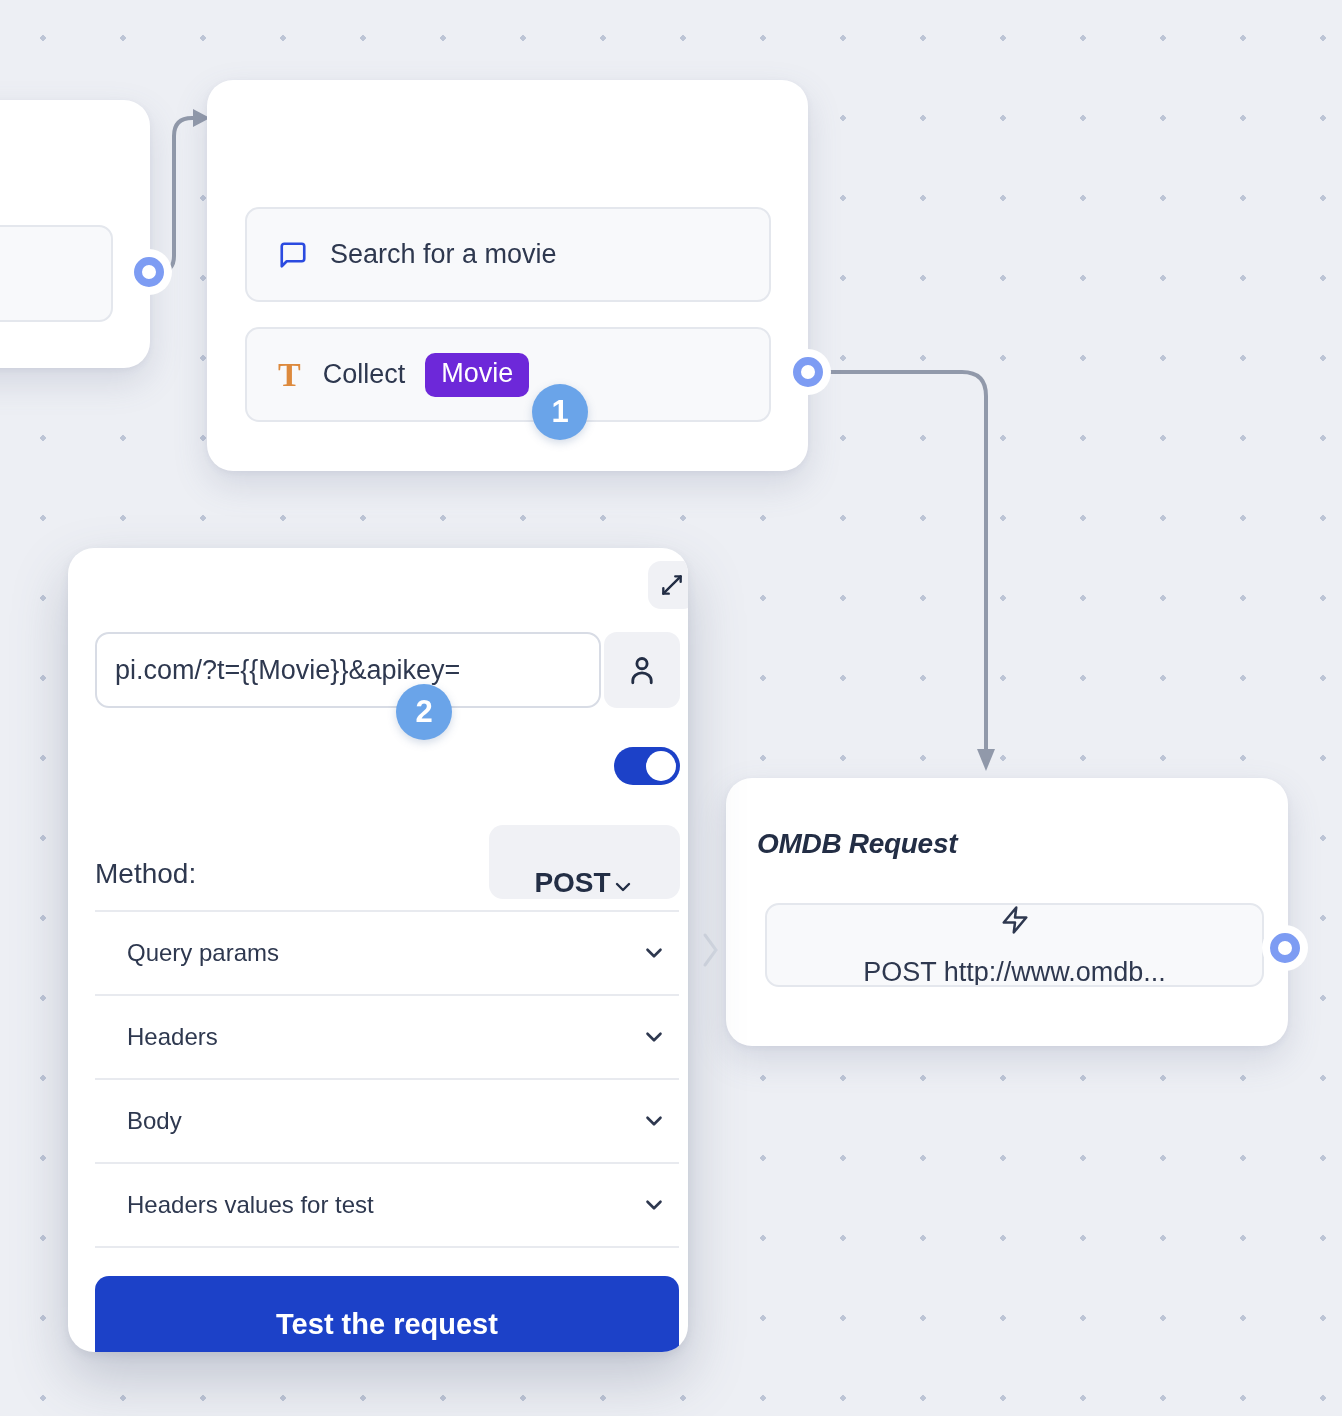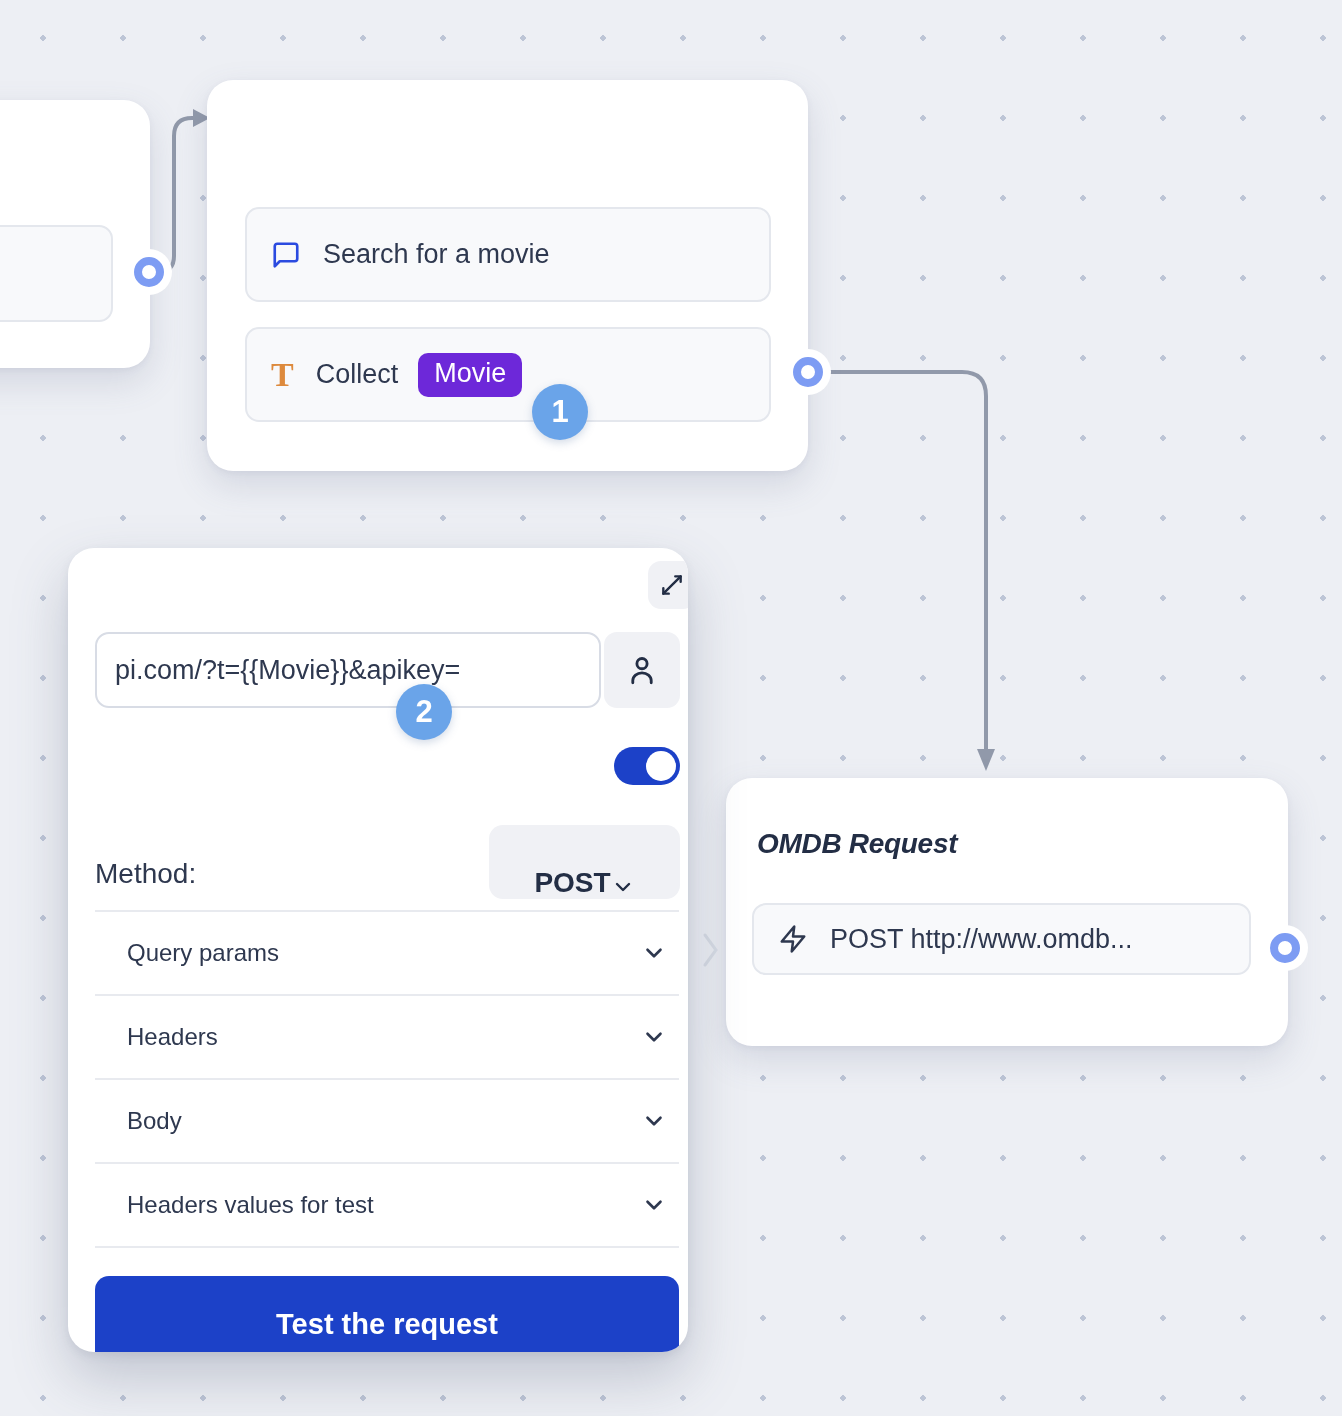--- a/index.html
+++ b/index.html
@@ -23,21 +23,21 @@
     box-shadow:0 14px 34px rgba(96,106,136,0.18), 0 2px 6px rgba(96,106,136,0.08);
     z-index:1;
   }
   .node-title {
     position:absolute; font-size:28px; font-weight:700; color:#232e45;
     letter-spacing:-0.3px; white-space:nowrap;font-style:italic;
   }
   .node-item {
     position:absolute; display:flex; align-items:center; gap:22px;
     background:#f8f9fb; border:2px solid #e4e7ed; border-radius:14px;
-    padding:0 24px; overflow:hidden;
+    padding:0 31px; overflow:hidden;
   }
   .node-item .item-label { font-size:27px; color:#2e384f; white-space:nowrap; }
 
   .badge-pill {
     background:#6d28d9; color:#fff; border-radius:10px;
     padding:5px 16px 8px 16px; font-size:27px; white-space:nowrap;
   }
   .t-glyph {
     font-family:"Liberation Serif", serif; font-weight:700;
     font-size:34px; color:#dd8a3d; line-height:1;
@@ -141,21 +141,21 @@
       <span class="icon t-glyph">T</span>
       <span class="item-label">Collect</span>
       <span class="badge-pill" style="margin-left:-2px;">Movie</span>
     </div>
   </div>
   <div class="port" style="left:793px; top:357px;"></div>
   <div class="step-badge" style="left:532px; top:384px;">1</div>
 
   <div class="node" style="left:726px; top:778px; width:562px; height:268px;">
     <div class="node-title" style="left:31px; top:50px;">OMDB Request</div>
-    <div class="node-item" style="left:26px; top:125px; width:499px; height:72px;">
+    <div class="node-item" style="left:39px; top:125px; width:499px; height:84px;flex-direction:column;">
       <span class="icon">
         <svg width="30" height="30" viewBox="0 0 24 24" fill="none" stroke="#2e384f" stroke-width="2" stroke-linejoin="round">
           <polygon points="13 2 3 14 12 14 11 22 21 10 12 10 13 2"></polygon>
         </svg>
       </span>
       <span class="item-label">POST http://www.omdb...</span>
     </div>
   </div>
   <span class="notch" style="left:702px; top:932px;">
     <svg width="18" height="36" viewBox="0 0 18 36" fill="none" stroke="#d4d9e2" stroke-width="3" stroke-linecap="round">

